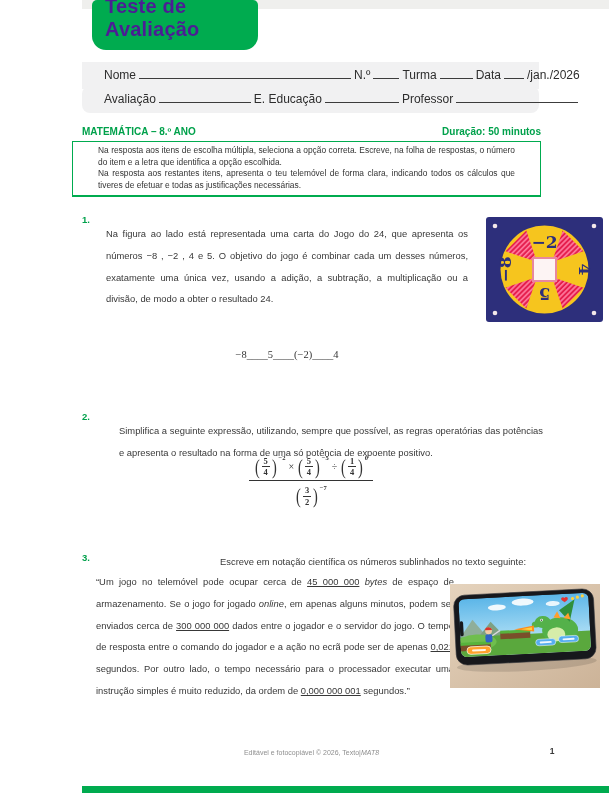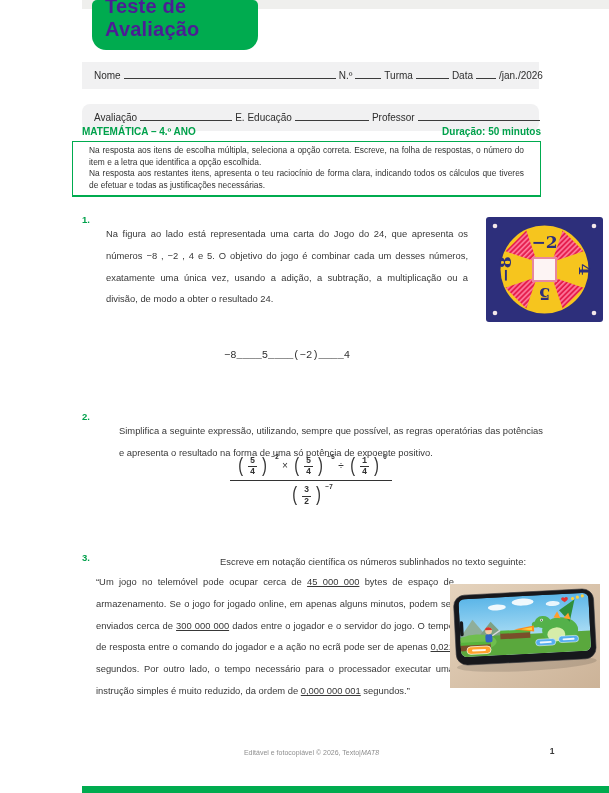--- a/index.html
+++ b/index.html
@@ -5,54 +5,54 @@
   html,body{margin:0;padding:0;background:#fff;}
   .page{position:relative;width:609px;height:793px;background:#ffffff;overflow:hidden;
         font-family:"Liberation Sans","DejaVu Sans",sans-serif;color:#383838;}
   .abs{position:absolute;}
 
   .top-strip{left:82px;top:0;width:527px;height:9px;background:#efefed;}
   .title-box{left:92px;top:0;width:166px;height:50px;background:#00ab4f;
              border-radius:5px 5px 14px 14px;display:flex;align-items:flex-end;}
   .title-box span{color:#4c1d95;font-weight:bold;font-size:20px;padding:0 0 9px 13px;letter-spacing:.2px;}
 
-  .gray-row{left:82px;width:457px;height:27px;background:#f1f1f2;font-size:10px;color:#2d2d2d;
-            line-height:27px;padding:0 12px;box-sizing:border-box;white-space:nowrap;}
-  .row1{top:62px;} .row2{top:104px;border-radius:8px;}
+  .gray-row{left:82px;width:457px;height:27px;background:#f1f1f2;font-size:12px;color:#2d2d2d;
+            line-height:27px;padding:0 22px;box-sizing:border-box;white-space:nowrap;}
+  .row1{top:62px;} .row2{top:86px;border-radius:8px;}
   .bline{display:inline-block;height:2px;border-bottom:1px solid #3c3c3c;margin:0 3px;}
 
   .subject-row{left:82px;top:126px;width:459px;display:flex;justify-content:space-between;
                font-size:10px;font-weight:bold;color:#00a14b;}
   .instr-box{left:72px;top:141px;width:469px;box-sizing:border-box;border:1px solid #00ab4f;
-             border-bottom-width:2px;padding:3px 16px 4px;font-size:8.4px;line-height:11.6px;
+             border-bottom-width:2px;padding:3px 25px 4px;font-size:8.4px;line-height:11.6px;
              color:#333;text-align:justify;}
   .instr-box p{margin:0;}
 
   .qnum{font-size:9.5px;font-weight:bold;color:#00a14b;}
   .qtext{font-size:9.4px;line-height:21.8px;text-align:justify;color:#383838;}
   .qtext p{margin:10px;}
 
-  .math{font-family:Liberation Mono, monospace;color:#333;}
+  .math{font-family:Liberation Serif, serif;color:#333;}
   .expr1{left:96px;top:349px;width:382px;text-align:center;font-size:10.5px;}
 
   .expr2-wrap{left:96px;top:456px;width:430px;display:flex;justify-content:center;}
   .bigfrac{display:inline-flex;flex-direction:column;align-items:center;font-size:9px;}
   .bf-top{display:flex;align-items:center;padding:0 5px 3px;}
   .bf-bar{align-self:stretch;height:0;border-top:1.2px solid #333;}
   .bf-bot{display:flex;padding-top:4px;}
   .pfr{display:inline-flex;align-items:center;}
   .paren{font-size:20px;line-height:.9;transform:scaleX(.72);font-weight:400;}
   .sfrac{display:inline-flex;flex-direction:column;align-items:center;font-size:8.5px;
          line-height:1.2;font-weight:bold;margin:0 1px;}
   .sfrac .fn{border-bottom:1px solid #333;padding:0 2px;}
   .exp{font-size:6.5px;font-weight:bold;transform:translateY(-9px);margin-left:1px;display:inline-block;}
   .op{font-size:10px;margin:0 3px;}
 
   .quote .u{text-decoration:underline;}
-  .quote .it{}
+  .quote .it{font-style:italic;}
 
   .footer-copy{left:82px;top:749px;width:459px;text-align:center;font-size:7px;color:#8f8f8f;}
   .footer-copy .it{font-style:italic;}
   .footer-page{left:540px;top:746px;width:24px;text-align:center;font-size:8.5px;font-weight:bold;color:#3a3a3a;}
   .bottom-bar{left:82px;top:786px;width:527px;height:7px;background:#00ab4f;}
 </style>
 </head>
 <body>
 
 <div class="page">
@@ -65,27 +65,27 @@
 
   <div class="abs gray-row row1">
     <span>Nome</span><span class="bline" style="width:212px"></span><span>N.º</span><span class="bline" style="width:26px"></span><span>Turma</span><span class="bline" style="width:33px"></span><span>Data</span><span class="bline" style="width:20px"></span><span>/jan./2026</span>
   </div>
 
   <div class="abs gray-row row2">
     <span>Avaliação</span><span class="bline" style="width:92px"></span><span>E. Educação</span><span class="bline" style="width:74px"></span><span>Professor</span><span class="bline" style="width:122px"></span>
   </div>
 
   <div class="abs subject-row">
-    <span>MATEMÁTICA – 4.º ANO</span>
+    <span>MATEMÁTICA – 8.º ANO</span>
     <span>Duração: 50 minutos</span>
   </div>
 
   <div class="abs instr-box">
     <p>Na resposta aos itens de escolha múltipla, seleciona a opção correta. Escreve, na folha de respostas, o número do item e a letra que identifica a opção escolhida.</p>
-    <p>Na resposta aos restantes itens, apresenta o teu raciocínio de forma clara, indicando todos os cálculos que tiveres de efetuar e todas as justificações necessárias.</p>
+    <p>Na resposta aos restantes itens, apresenta o teu telemóvel de forma clara, indicando todos os cálculos que tiveres de efetuar e todas as justificações necessárias.</p>
   </div>
 
   <div class="abs qnum" style="left:82px;top:214px">1.</div>
   <div class="abs qtext" style="left:96px;top:213px;width:382px">
     <p>Na figura ao lado está representada uma carta do Jogo do 24, que apresenta os números −8&nbsp;,&nbsp;−2&nbsp;,&nbsp;4 e 5. O objetivo do jogo é combinar cada um desses números, exatamente uma única vez, usando a adição, a subtração, a multiplicação ou a divisão, de modo a obter o resultado 24.</p>
   </div>
 
   <svg class="abs" style="left:486px;top:217px" width="117" height="105" viewBox="0 0 117 105">
     <defs>
       <pattern id="stripes" width="3.6" height="3.6" patternUnits="userSpaceOnUse" patternTransform="rotate(45)">

